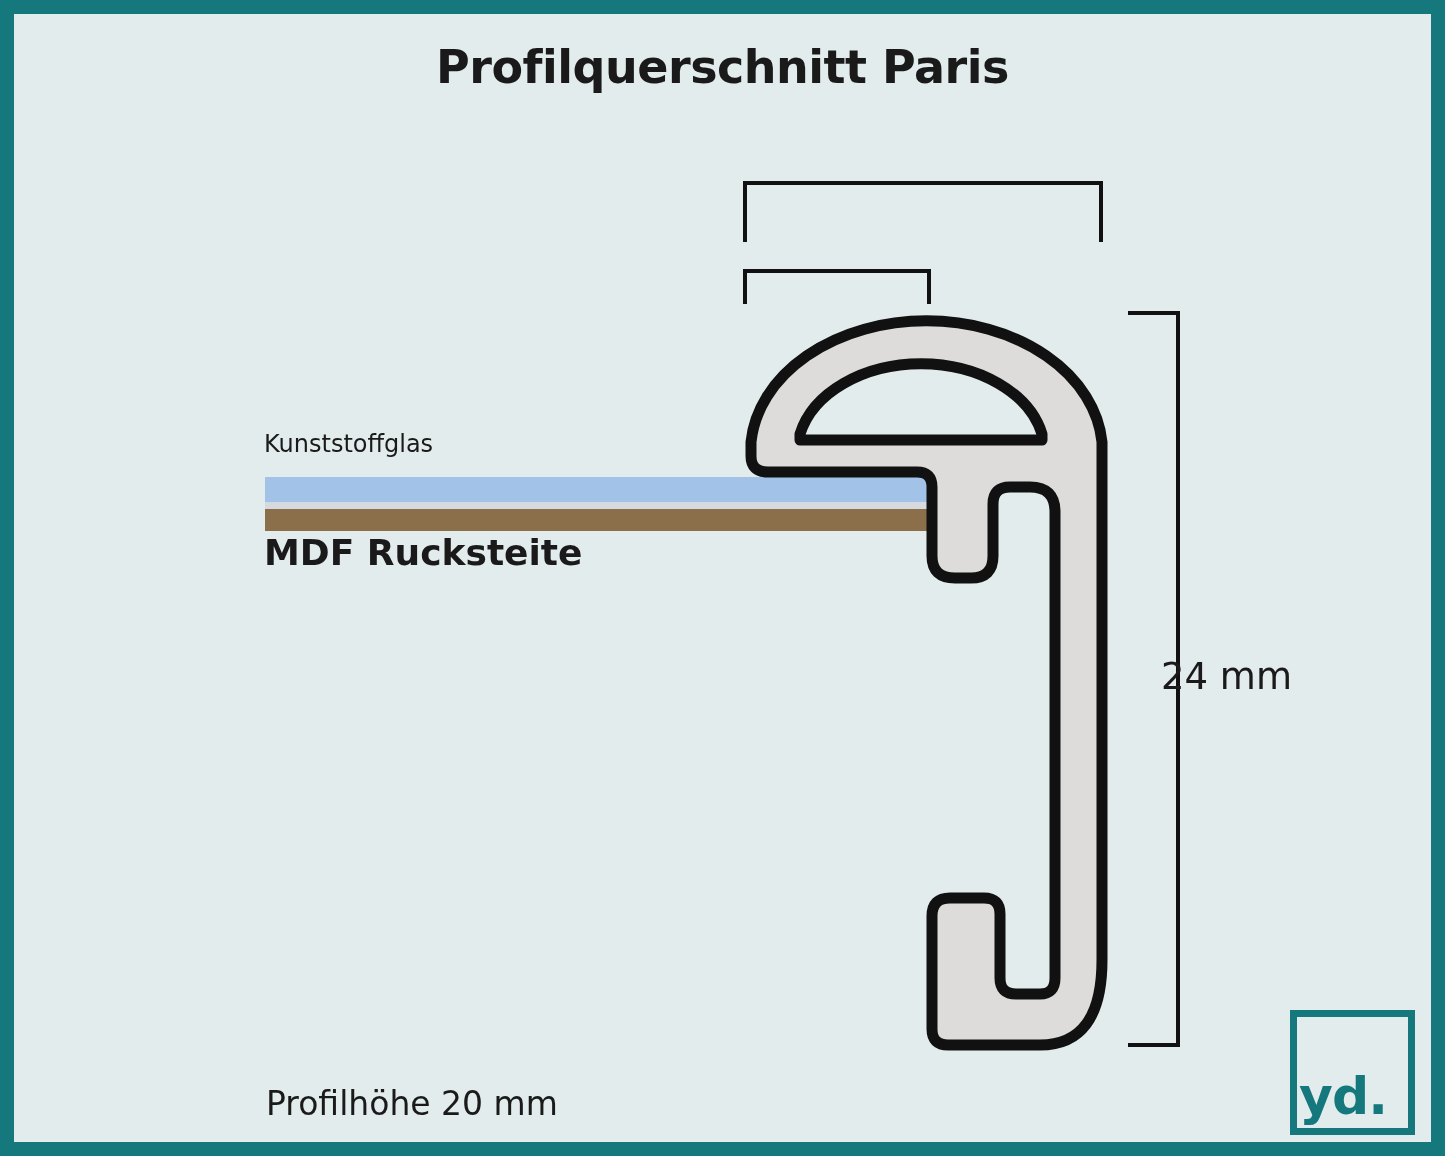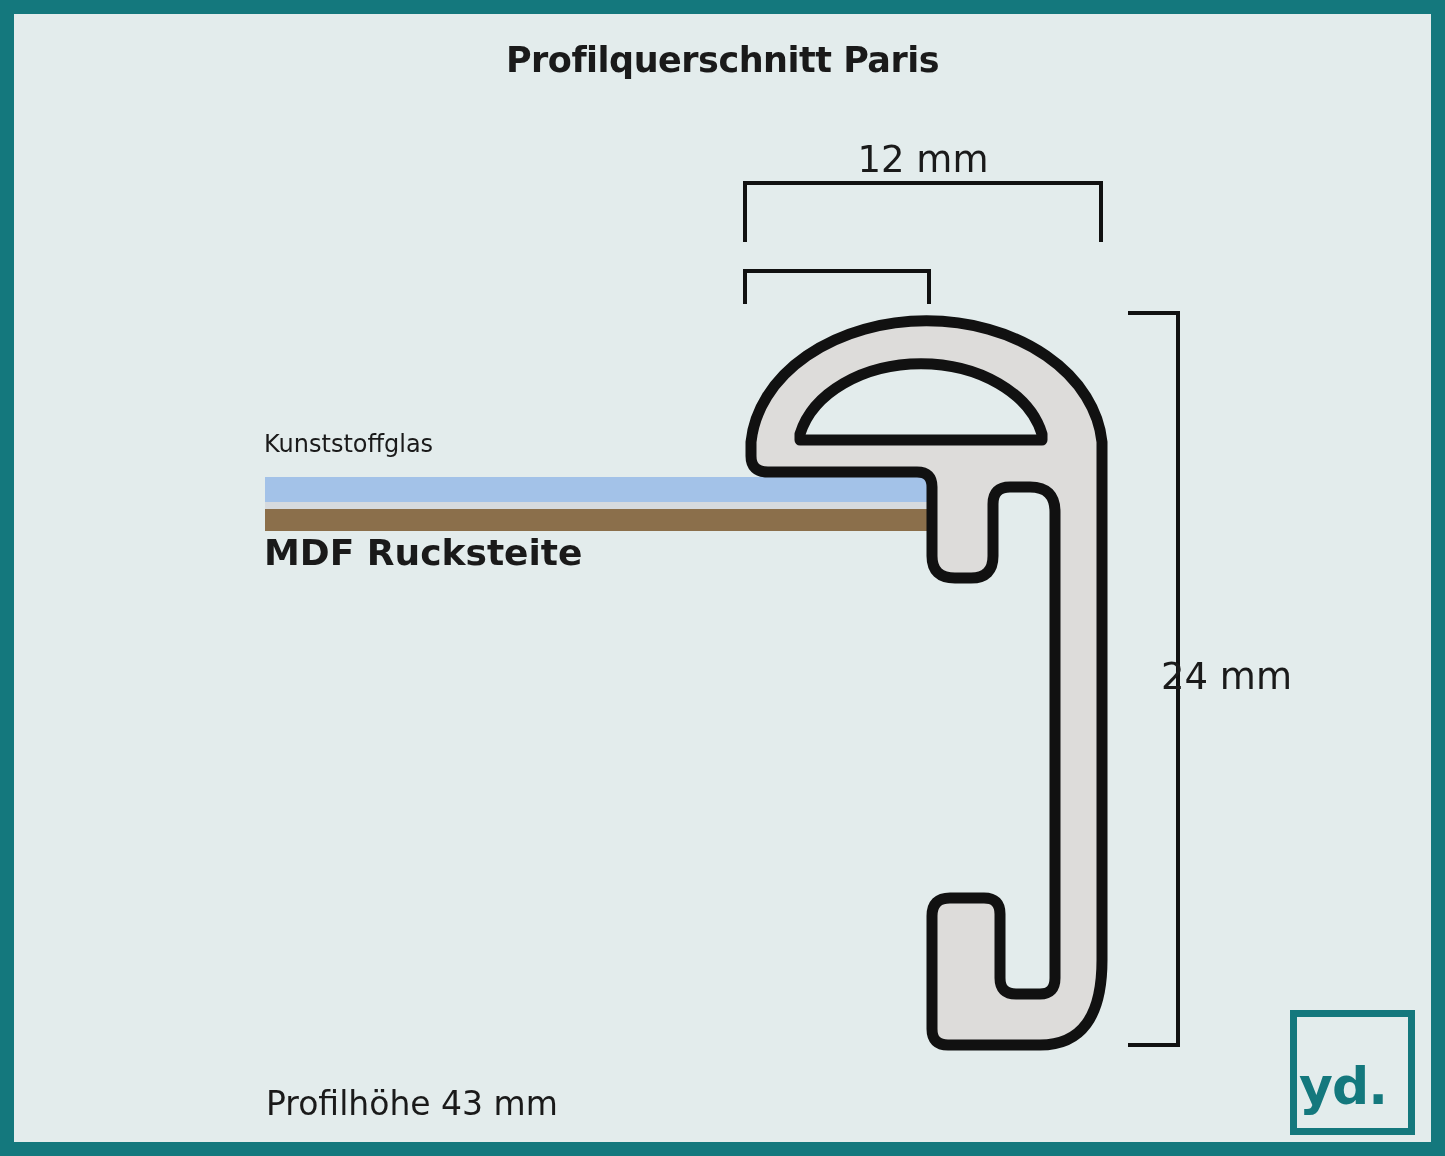--- a/index.html
+++ b/index.html
@@ -38,21 +38,21 @@
     position: absolute;
     color: #1a1a1a;
     white-space: nowrap;
     font-family: "DejaVu Sans", sans-serif;
   }
   #title {
     left: 0;
     top: 40px;
     width: 1445px;
     text-align: center;
-    font-size: 35px;
+    font-size: 46px;
     font-weight: bold;
     letter-spacing: -0.5px;
   }
   #dim-top-label {
     left: 745px;
     top: 138px;
     width: 356px;
     text-align: center;
     font-size: 37px;
   }
@@ -101,21 +101,21 @@
   }
   #logo-text {
     position: absolute;
     left: 0;
     top: 0;
     width: 92px;
     height: 111px;
     display: flex;
     align-items: flex-end;
     justify-content: center;
-    padding-bottom: 12px;
+    padding-bottom: 2px;
     box-sizing: border-box;
     color: #14787d;
     font-size: 52px;
     font-weight: bold;
     font-family: "DejaVu Sans", sans-serif;
     letter-spacing: -1px;
   }
 </style>
 </head>
 <body>
@@ -180,29 +180,28 @@
             L 800 434
             A 124 90 0 0 1 1042 434
             L 1042 440
             Z
           "></path>
 
   </svg>
 
   <div class="txt" id="title">Profilquerschnitt Paris</div>
 
-  <div class="txt" id="dim-top-label">12  mm</div>
 
 
   <div class="txt" id="dim-right-label">24  mm</div>
 
   <div class="txt" id="label-glass">Kunststoffglas</div>
 
   <div class="txt" id="label-mdf">MDF Rucksteite</div>
 
 
-  <div class="txt" id="spec-height">Profilhöhe 43 mm</div>
+  <div class="txt" id="spec-height">Profilhöhe 20 mm</div>
 
   <div id="logo-box">
     <div id="logo-text">yd.</div>
   </div>
 
 </div>
 
 </body></html>

